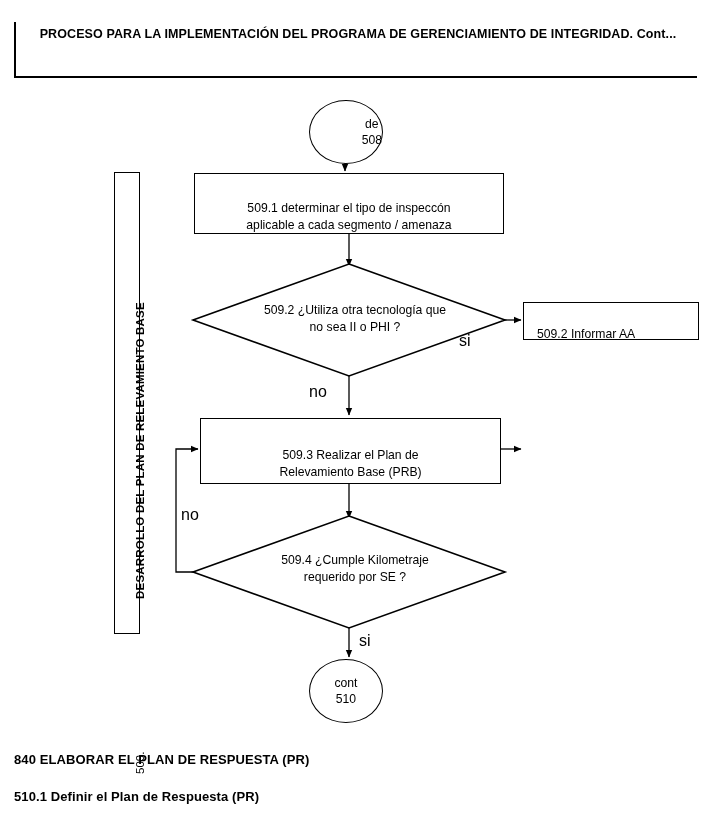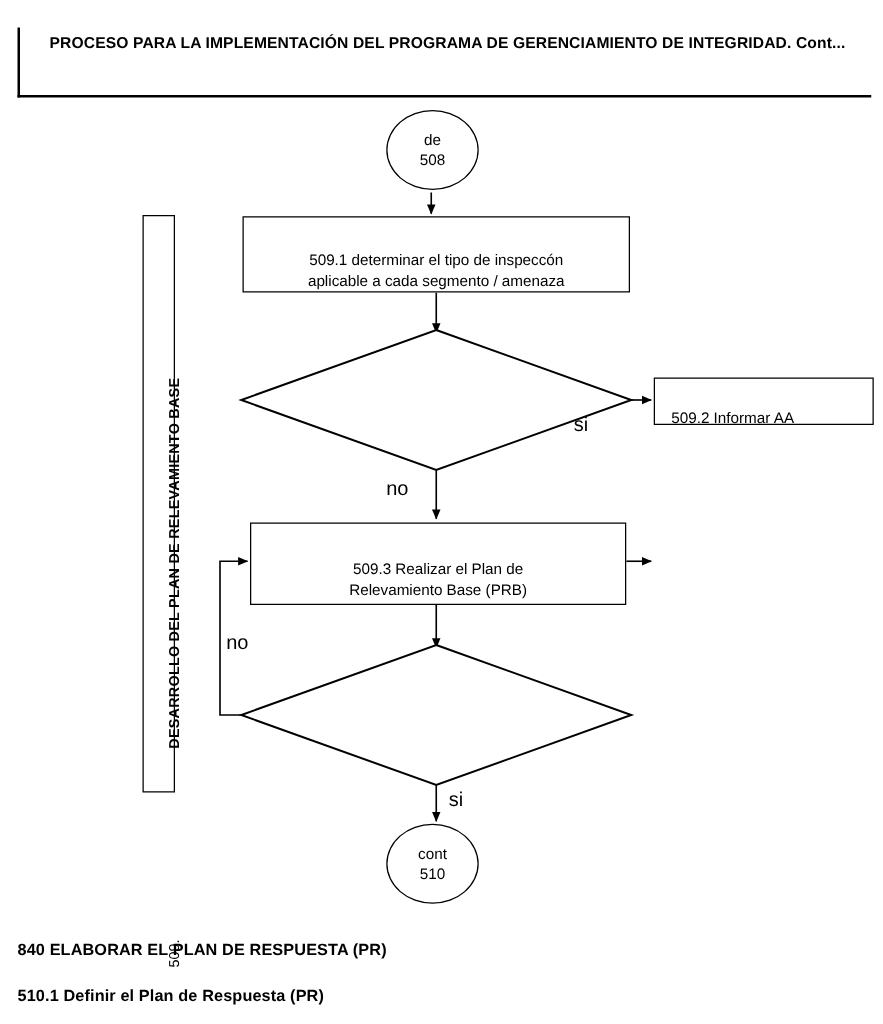--- a/index.html
+++ b/index.html
@@ -144,21 +144,21 @@
     display: flex;
     align-items: center;
     justify-content: center;
     text-align: center;
   }
   .ellipse .label {
     font-size: 12.2px;
     line-height: 16px;
     white-space: pre-line;
   }
-  .ell-de508  { left: 309px; top: 88px;  width: 72px; height: 62px; }
+  .ell-de508  { left: 309px; top: 100px;  width: 72px; height: 62px; justify-content: flex-end; }
   .ell-cont510{ left: 309px; top: 659px; width: 72px; height: 62px; }
 
   
   .diamond-text {
     position: absolute;
     text-align: center;
     font-size: 12.2px;
     line-height: 17px;
     white-space: pre-line;
     pointer-events: none;
@@ -251,20 +251,24 @@
   <div class="node-box box-509-3">
     <div class="label">509.3 Realizar el  Plan de
 Relevamiento Base (PRB)</div>
   </div>
 
   <div class="node-box box-509-2-aa">
     <div class="label">509.2  Informar AA</div>
   </div>
 
 
+  <div class="diamond-text dia1-text">509.2 ¿Utiliza otra tecnología que
+no sea II o PHI ?</div>
+  <div class="diamond-text dia2-text">509.4  ¿Cumple Kilometraje
+requerido por SE ?</div>
 
   <div class="edge-label lbl-si-1">si</div>
   <div class="edge-label lbl-no-1">no</div>
   <div class="edge-label lbl-no-2">no</div>
   <div class="edge-label lbl-si-2">si</div>
 
   <div class="footer-line footer-1">840 ELABORAR EL PLAN DE RESPUESTA (PR)</div>
   <div class="footer-line footer-2">510.1 Definir el Plan de Respuesta (PR)</div>
 
 </div>

